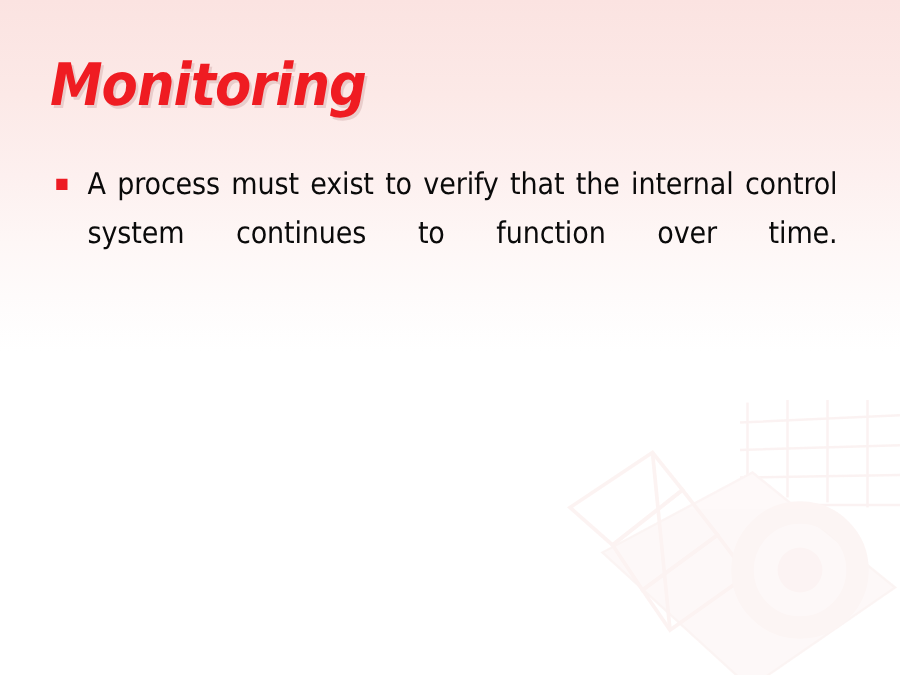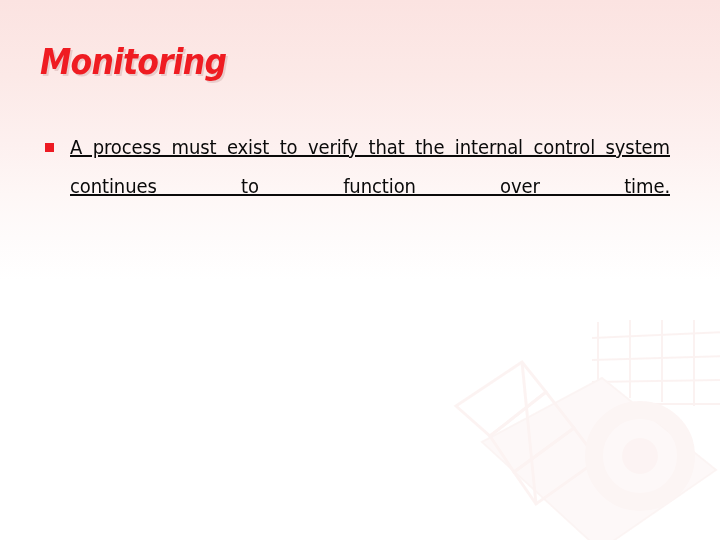--- a/index.html
+++ b/index.html
@@ -39,21 +39,21 @@
     z-index: 0;
   }
 
   
   #title {
     position: absolute;
     left: 40px;
     top: 44px;
     margin: 0;
     font-family: "DejaVu Sans Condensed", "Liberation Sans Narrow", "Liberation Sans", sans-serif;
-    font-size: 35px;
+    font-size: 47px;
     font-weight: bold;
     font-style: italic;
     letter-spacing: -0.8px;
     line-height: 1.05;
     color: #ef1c22;
     text-shadow: 2px 2px 0 rgba(190,140,140,0.30);
     white-space: nowrap;
     z-index: 3;
   }
 
@@ -68,26 +68,25 @@
     list-style: none;
     z-index: 2;
   }
 
   .bullet-item {
     position: relative;
     padding-left: 28px;
     margin-bottom: 24px;
     color: #0a0a0a;
     font-family: "DejaVu Sans Condensed", "Liberation Sans Narrow", "Liberation Sans", sans-serif;
-    font-size: 20px;
+    font-size: 24px;
     line-height: 38.5px;
     text-align: justify;
     text-justify: inter-word;
     letter-spacing: -0.1px;
-    text-decoration: underline;
   }
   .bullet-item:last-child {
     margin-bottom: 0;
   }
   .bullet-marker {
     position: absolute;
     left: 3px;
     top: 15px;
     width: 9px;
     height: 9px;

